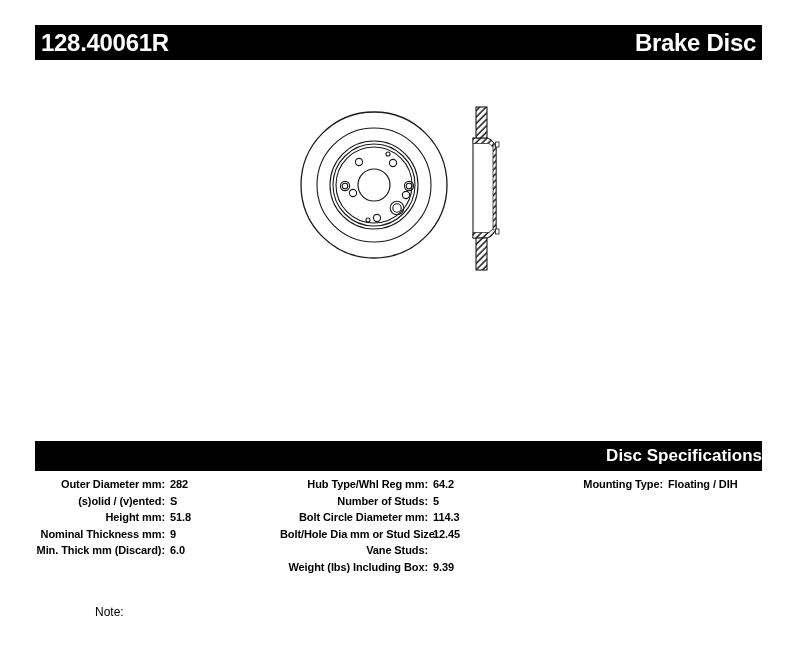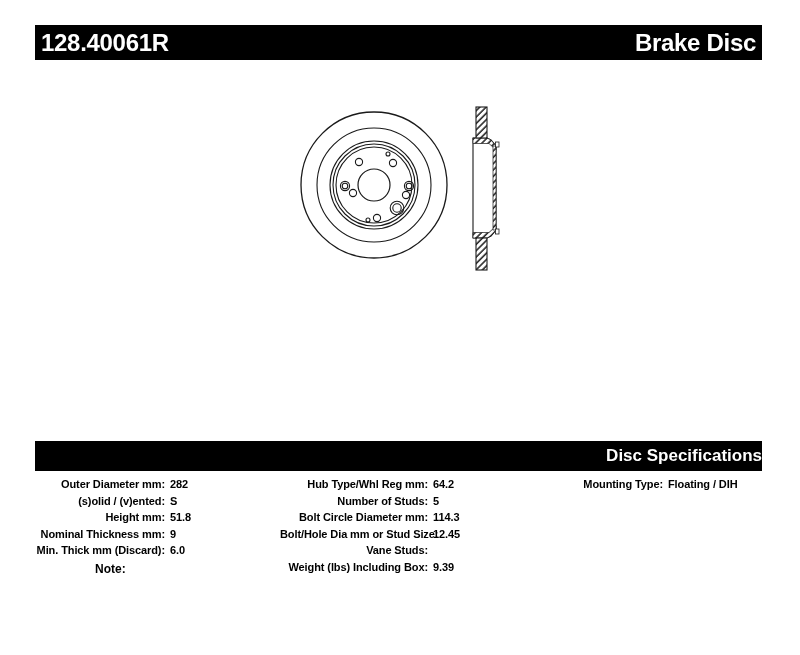--- a/index.html
+++ b/index.html
@@ -71,23 +71,23 @@
   }
   #col-left  { left: 35px;  }
   #col-left  .spec-label { width: 130px; }
   #col-mid   { left: 280px; }
   #col-mid   .spec-label { width: 148px; }
   #col-right { left: 540px; }
   #col-right .spec-label { width: 123px; }
   .note-label {
     position: absolute;
     left: 95px;
-    top: 562px;
+    top: 605px;
     font-size: 12px;
-    font-weight: bold;
+    font-weight: normal;
   }
 </style>
 </head>
 <body>
 
 <div class="page">
 
   <div class="black-bar title-bar">
     <span>128.40061R</span>
     <span>Brake Disc</span>

